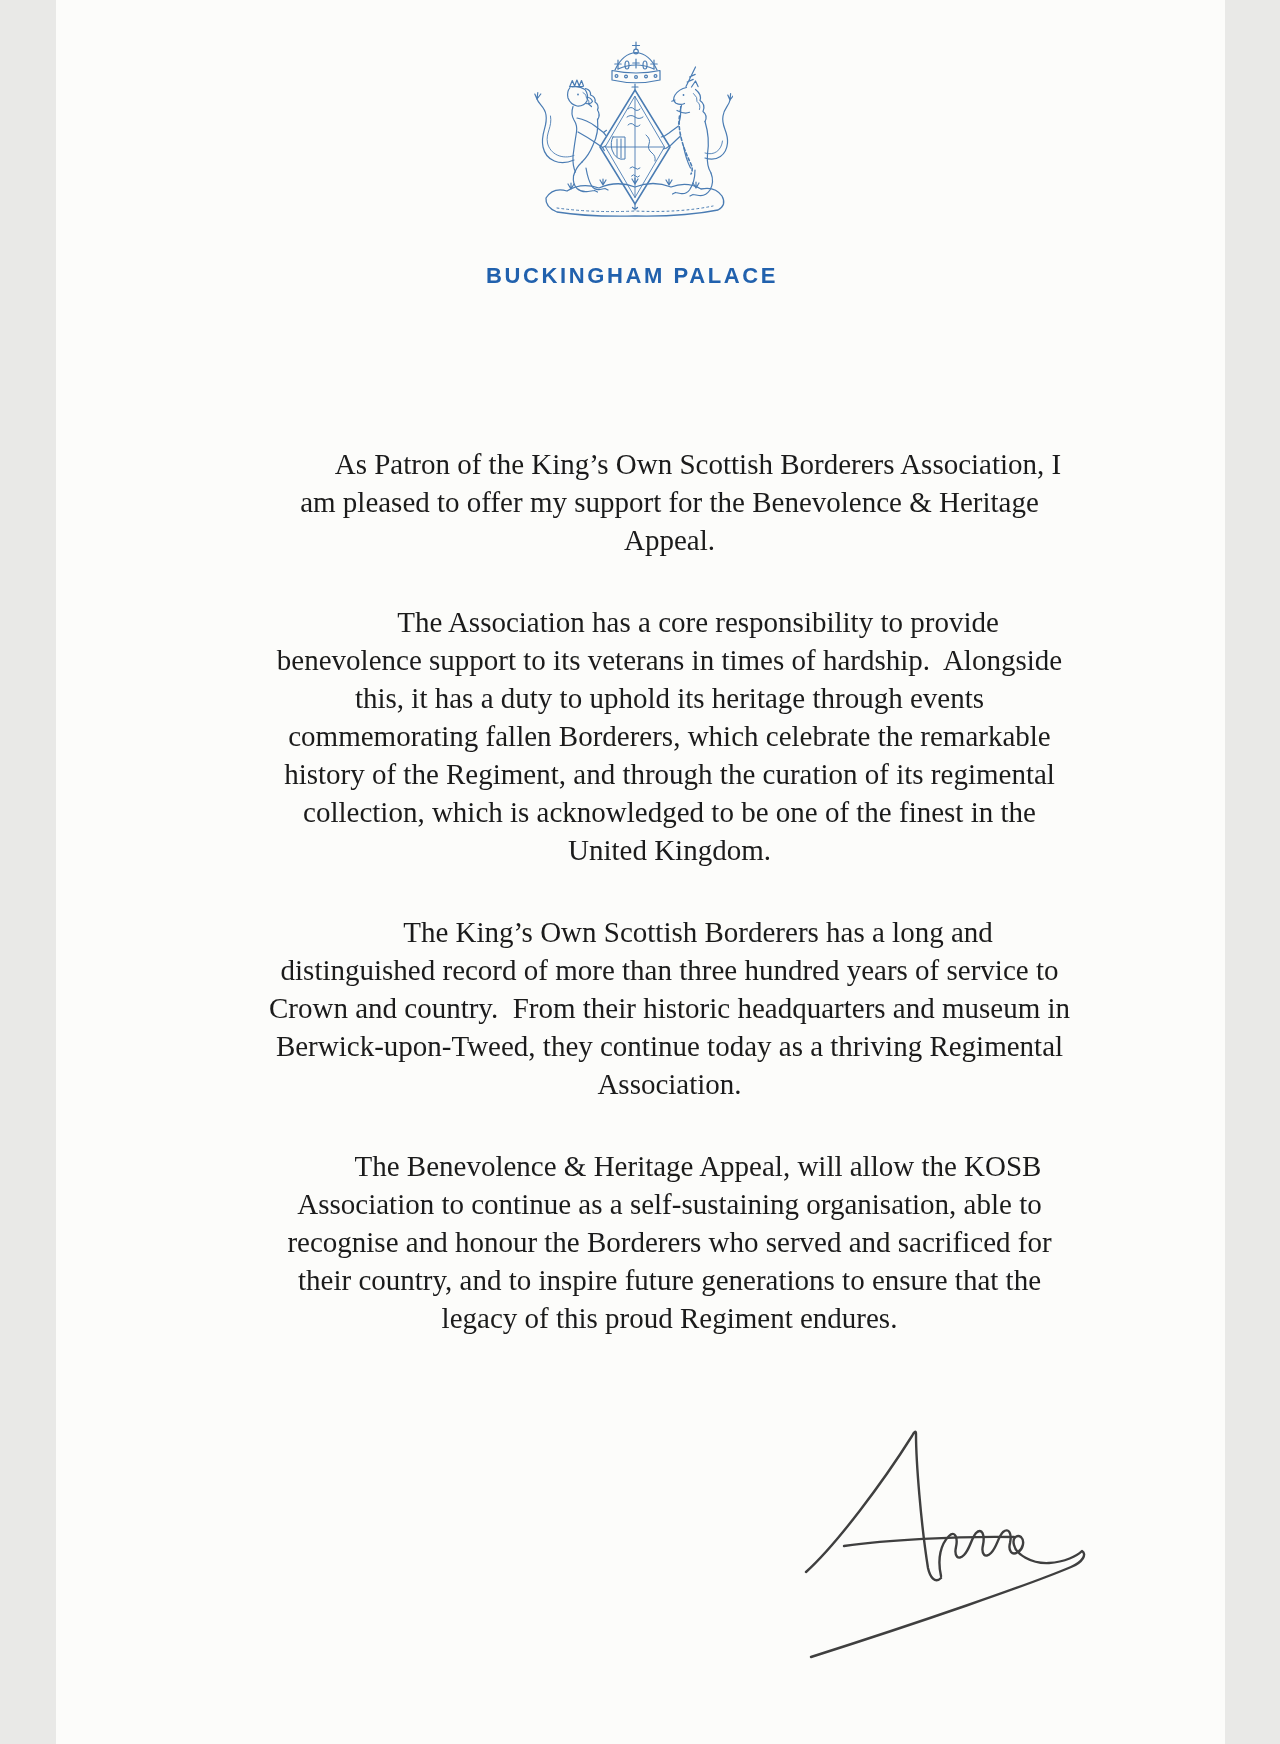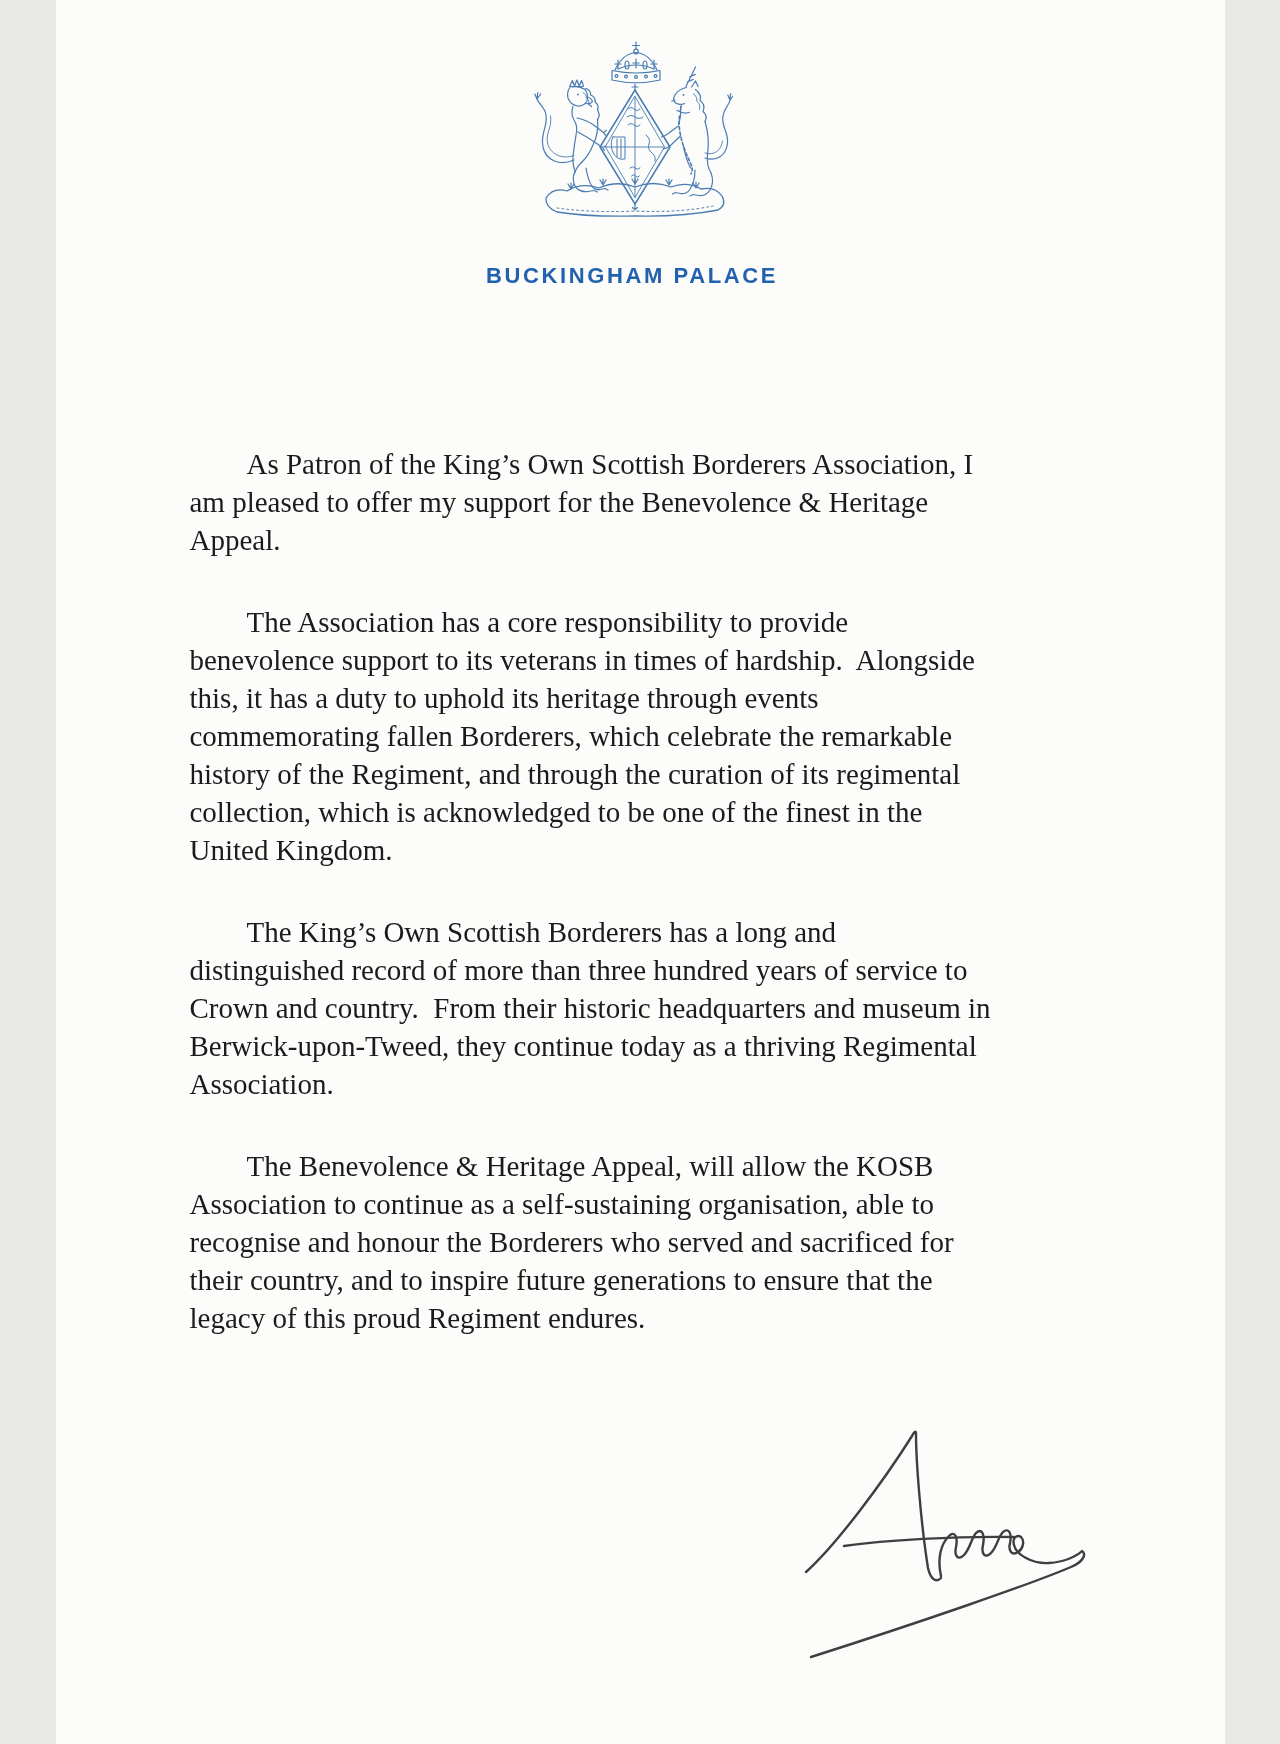--- a/index.html
+++ b/index.html
@@ -38,20 +38,21 @@
     margin:158px 0 0 134px;
     width:960px;
     font-size:29px;
     line-height:38px;
     color:var(--text-color);
   }
   .letter-body p{
     margin:0 0 44px 0;
     text-indent:57px;
     white-space:pre-wrap;
+    text-align:center;
   }
   .signature-block{
     position:absolute;
     left:715px;top:1396px;
     width:340px;height:275px;
   }
   .signature-block svg{width:100%;height:100%;}
 </style>
 </head>
 <body>

